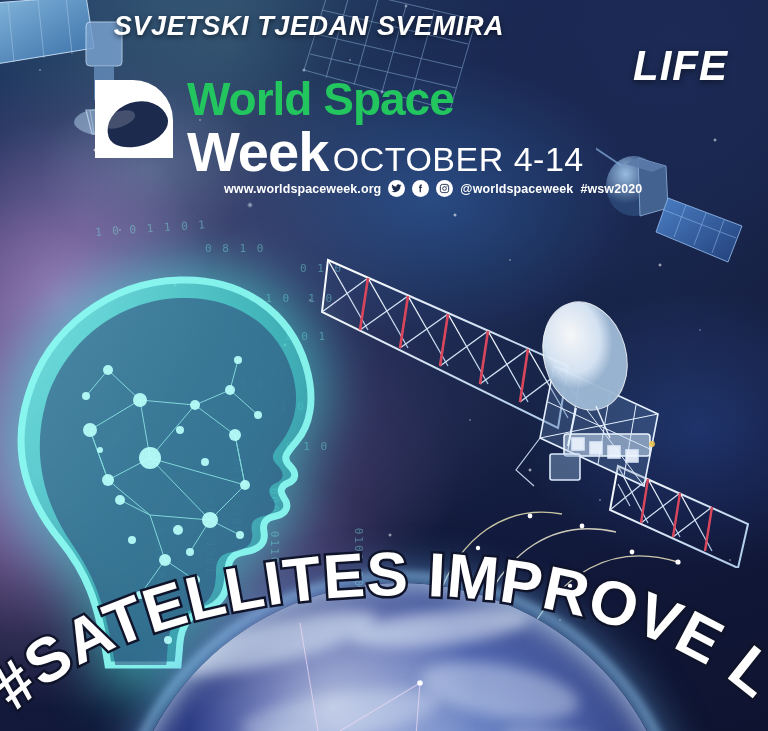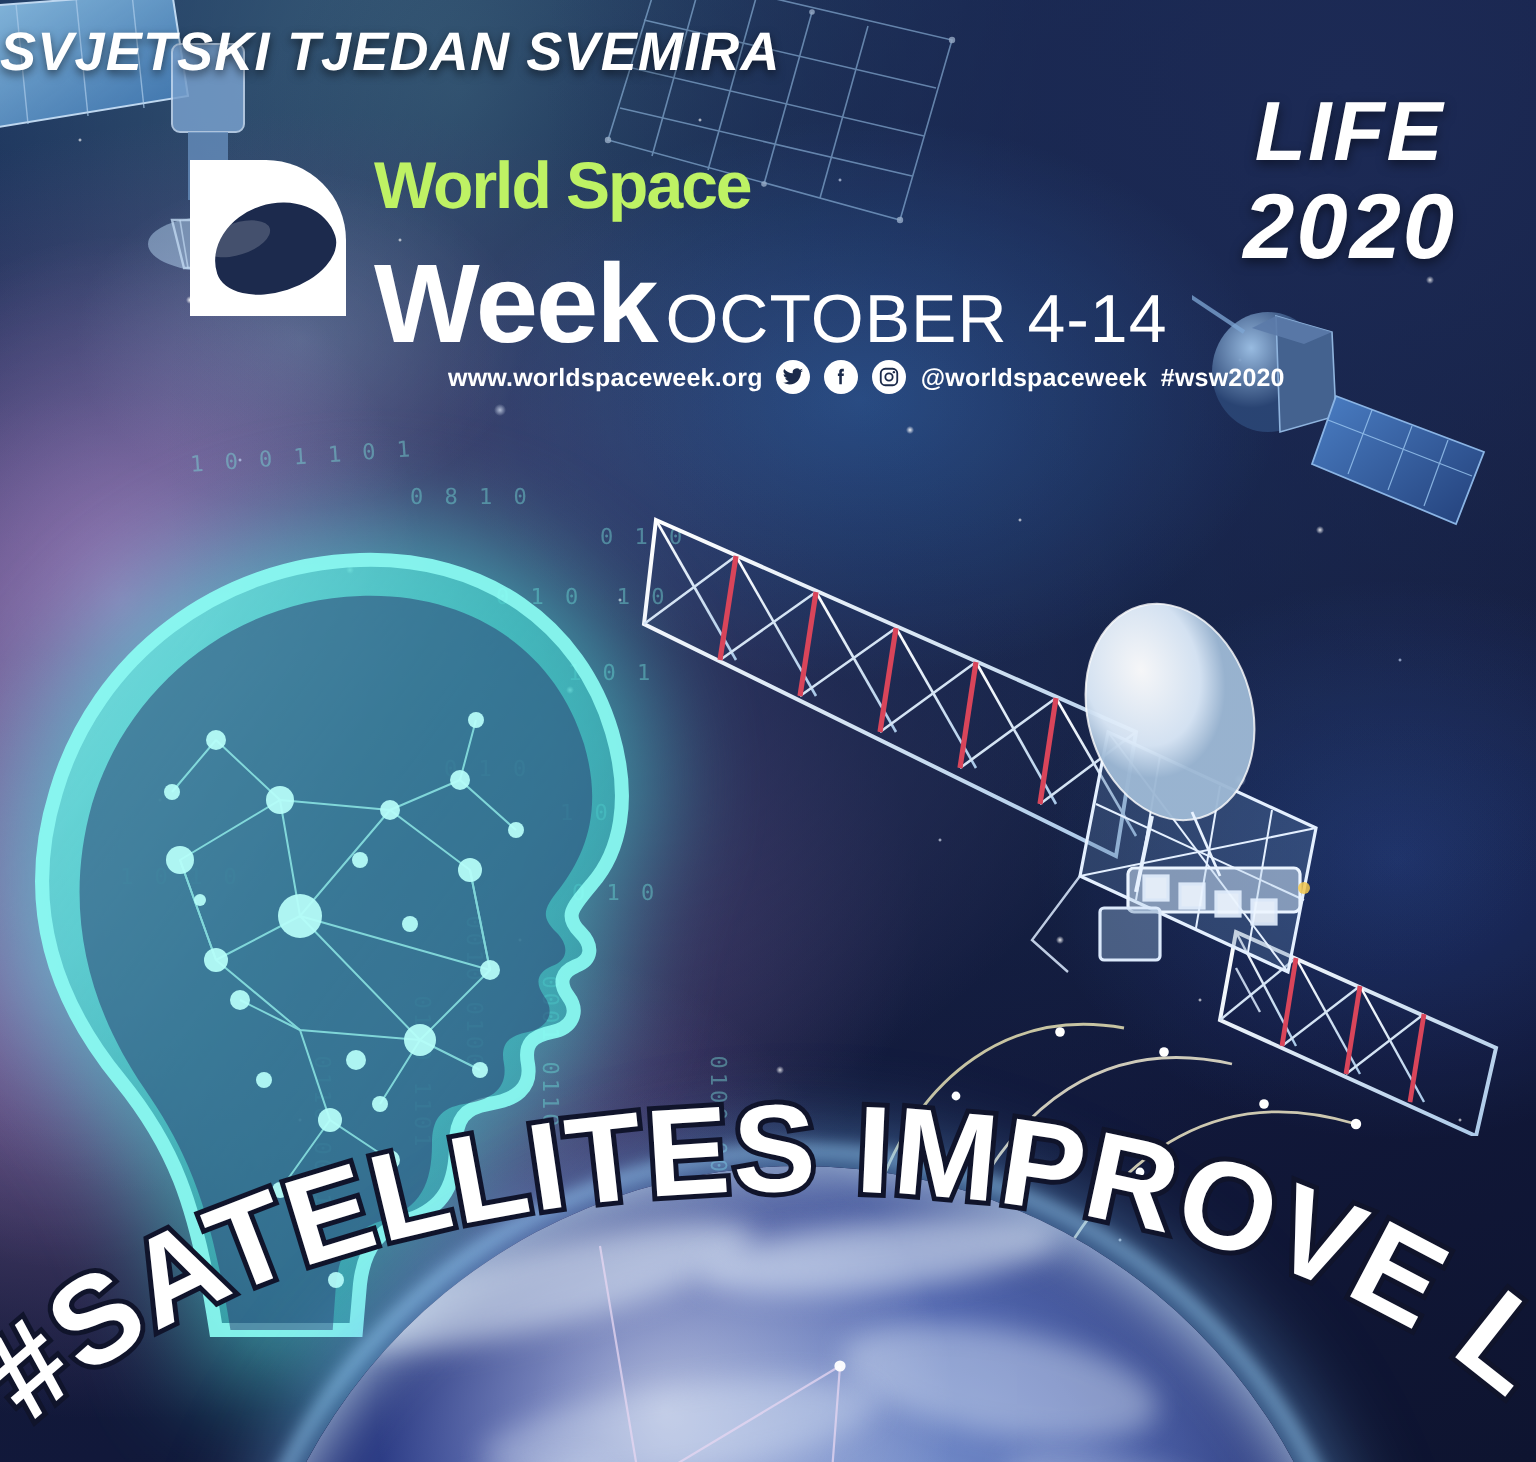--- a/index.html
+++ b/index.html
@@ -97,41 +97,41 @@
     overflow:hidden;
   }
   .earth-rim{
     position:absolute;left:110px;top:573px;width:580px;height:580px;border-radius:50%;
     border:5px solid rgba(175,225,255,.75);filter:blur(4px);
   }
   .cloud{position:absolute;border-radius:50%;background:rgba(235,245,255,.55);filter:blur(7px);}
 
   
   .svjetski{
-    position:absolute;left:0;right:0;top:11px;
+    position:absolute;left:0;right:0;top:11px;text-align:center;
     font-size:27px;font-weight:bold;font-style:italic;color:#ffffff;
     letter-spacing:.6px;text-shadow:0 2px 5px rgba(0,0,0,.55);
     padding-right:150px;
   }
   .wsw-logo{position:absolute;left:95px;top:80px;}
   .logo-mark{
     position:absolute;left:0;top:0;width:78px;height:78px;background:#ffffff;
     border-radius:0 40px 0 0;
   }
   .logo-lens{
     position:absolute;left:11px;top:22px;width:62px;height:44px;
     background:#1c2a4d;border-radius:50% 50% 50% 50%/58% 58% 42% 42%;
     transform:rotate(-18deg);
   }
   .logo-lens:after{
     content:"";position:absolute;left:-2px;top:4px;width:34px;height:16px;
     border-radius:50%;background:rgba(255,255,255,.18);
   }
   .wsw-line1{
-    position:absolute;left:92px;top:-4px;font-size:33px;font-weight:bold;color:#bef264;
+    position:absolute;left:92px;top:-4px;font-size:46px;font-weight:bold;color:#22c55e;
     letter-spacing:-1px;line-height:1;white-space:nowrap;
   }
   .wsw-line2{position:absolute;left:92px;top:44px;white-space:nowrap;line-height:1;}
   .wsw-week{font-size:56px;font-weight:bold;color:#fff;letter-spacing:-1px;}
   .wsw-oct{font-size:34px;font-weight:300;color:#fff;letter-spacing:.5px;}
   .wsw-footer{
     position:absolute;left:92px;top:100px;display:flex;align-items:center;gap:7px;
     font-size:12.5px;font-weight:bold;color:#fff;white-space:nowrap;letter-spacing:.1px;margin-left:37px;
   }
   .soc{
@@ -506,21 +506,20 @@
     </defs>
     <text>
       <textPath href="#arcPath" startOffset="1%">#SATELLITES IMPROVE LIFE</textPath>
     </text>
   </svg>
 
   <div class="svjetski">SVJETSKI TJEDAN SVEMIRA</div>
 
   <div class="mioc">
     <span class="m1">LIFE</span>
-    <span class="m2">2020</span>
   </div>
 
   <div class="wsw-logo">
     <div class="logo-mark">
       <div class="logo-lens"></div>
     </div>
     <div class="wsw-line1">World Space</div>
     <div class="wsw-line2">
       <span class="wsw-week">Week</span>
       <span class="wsw-oct">OCTOBER 4-14</span>

